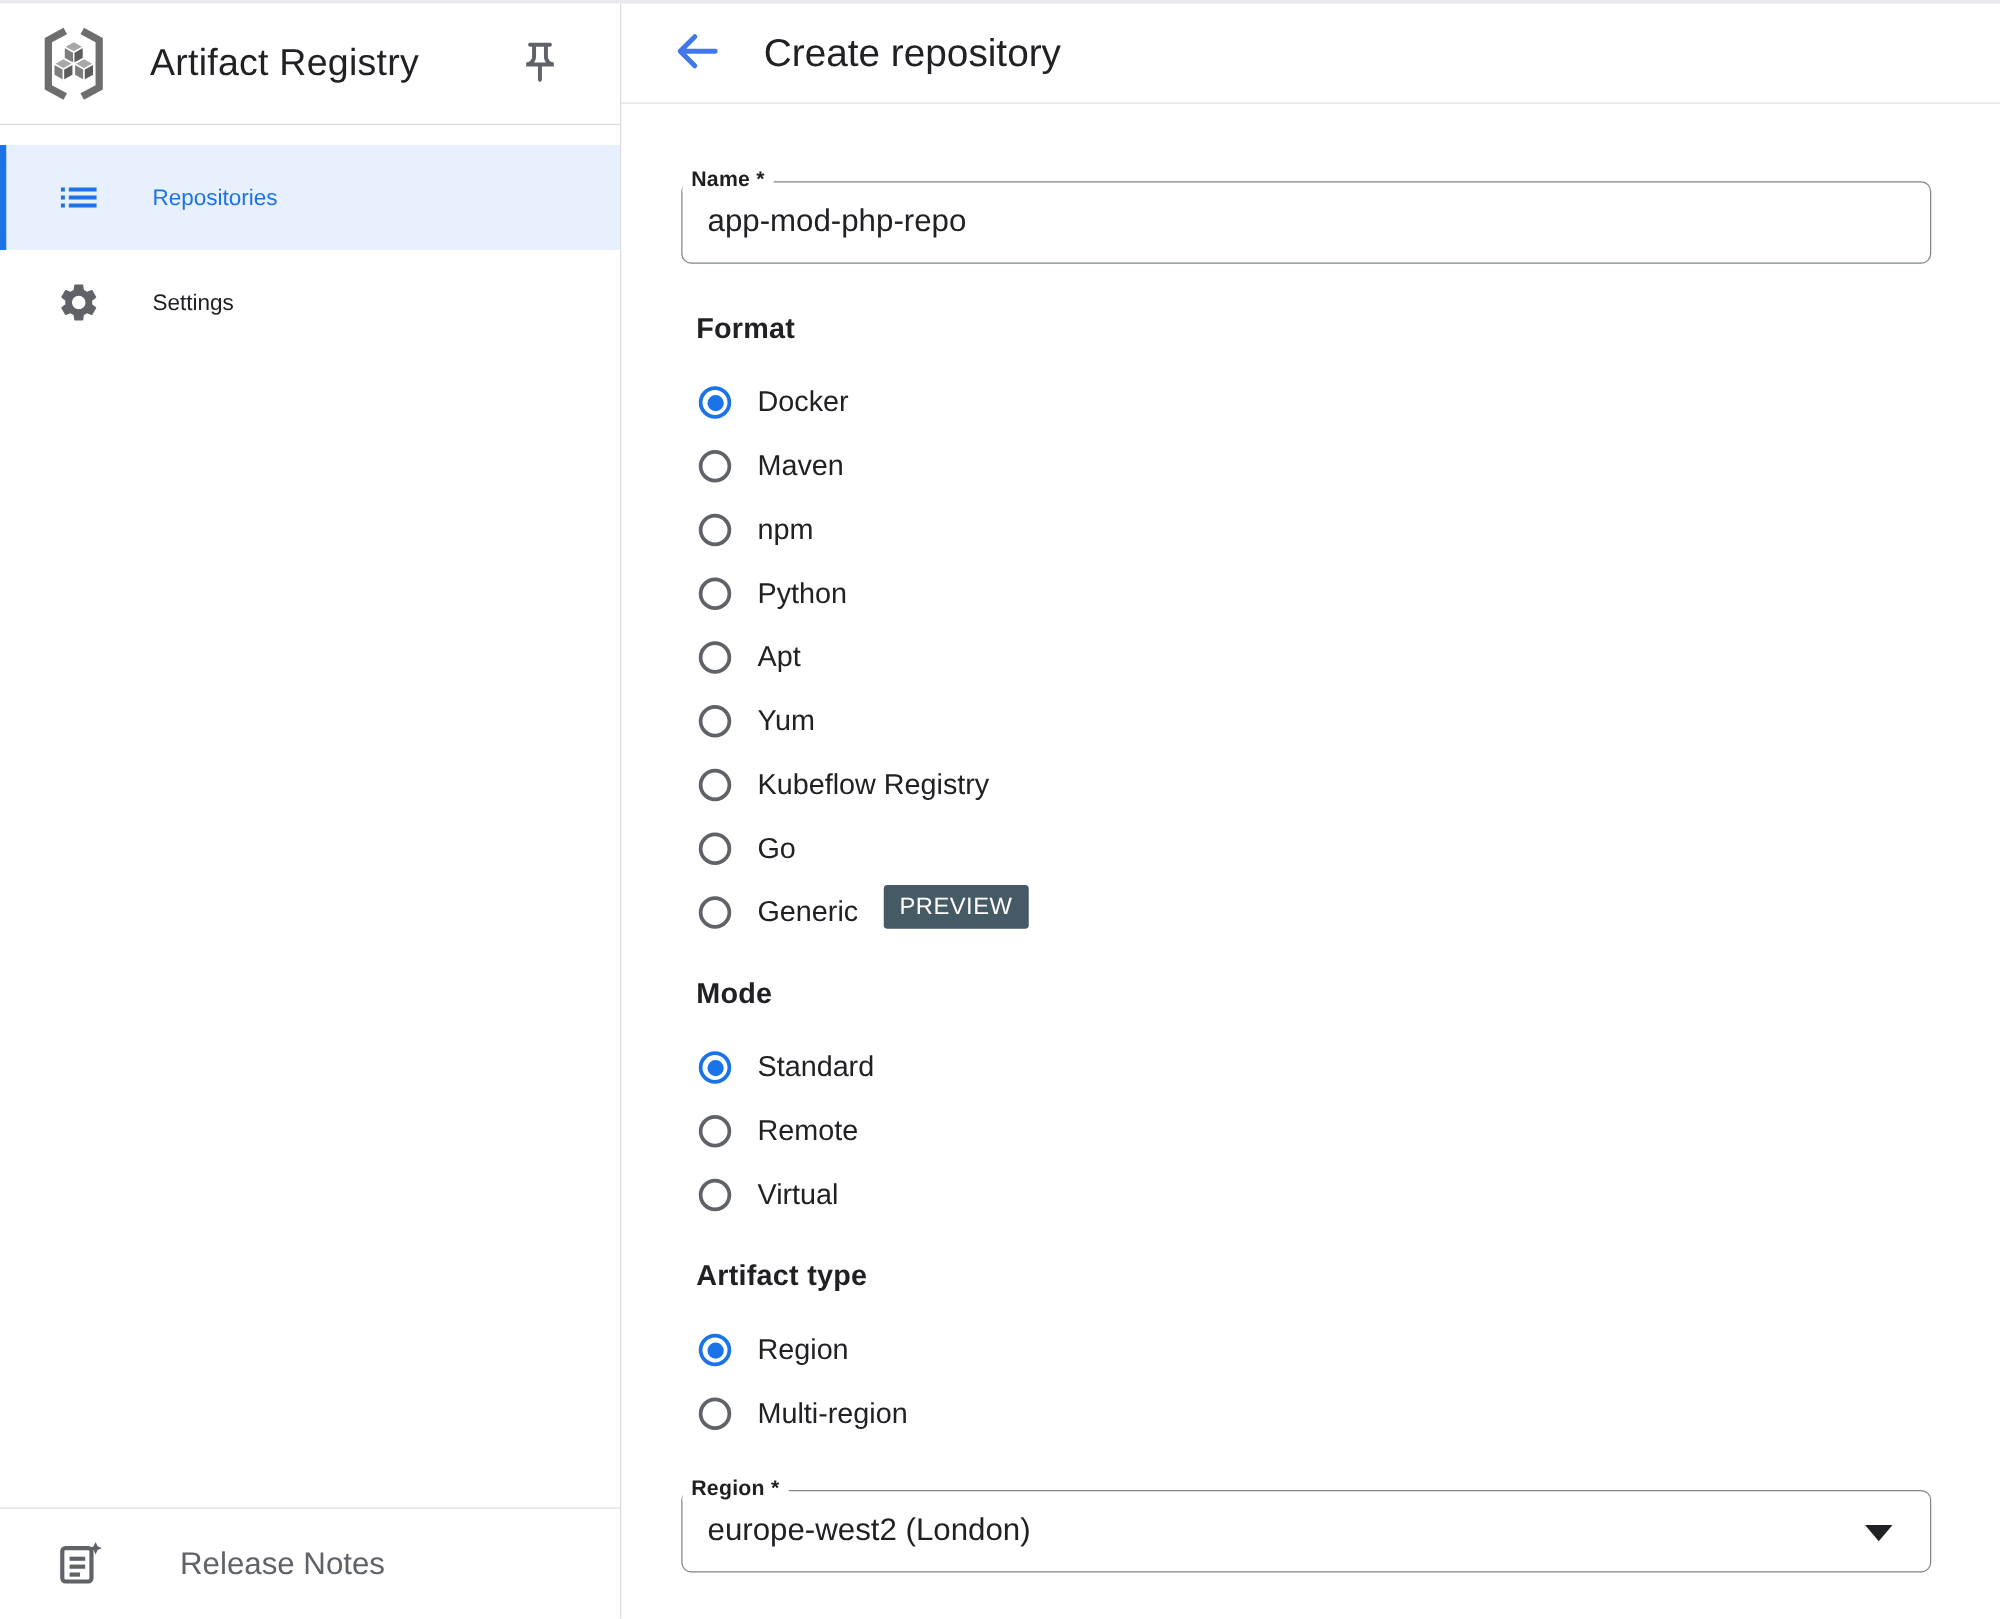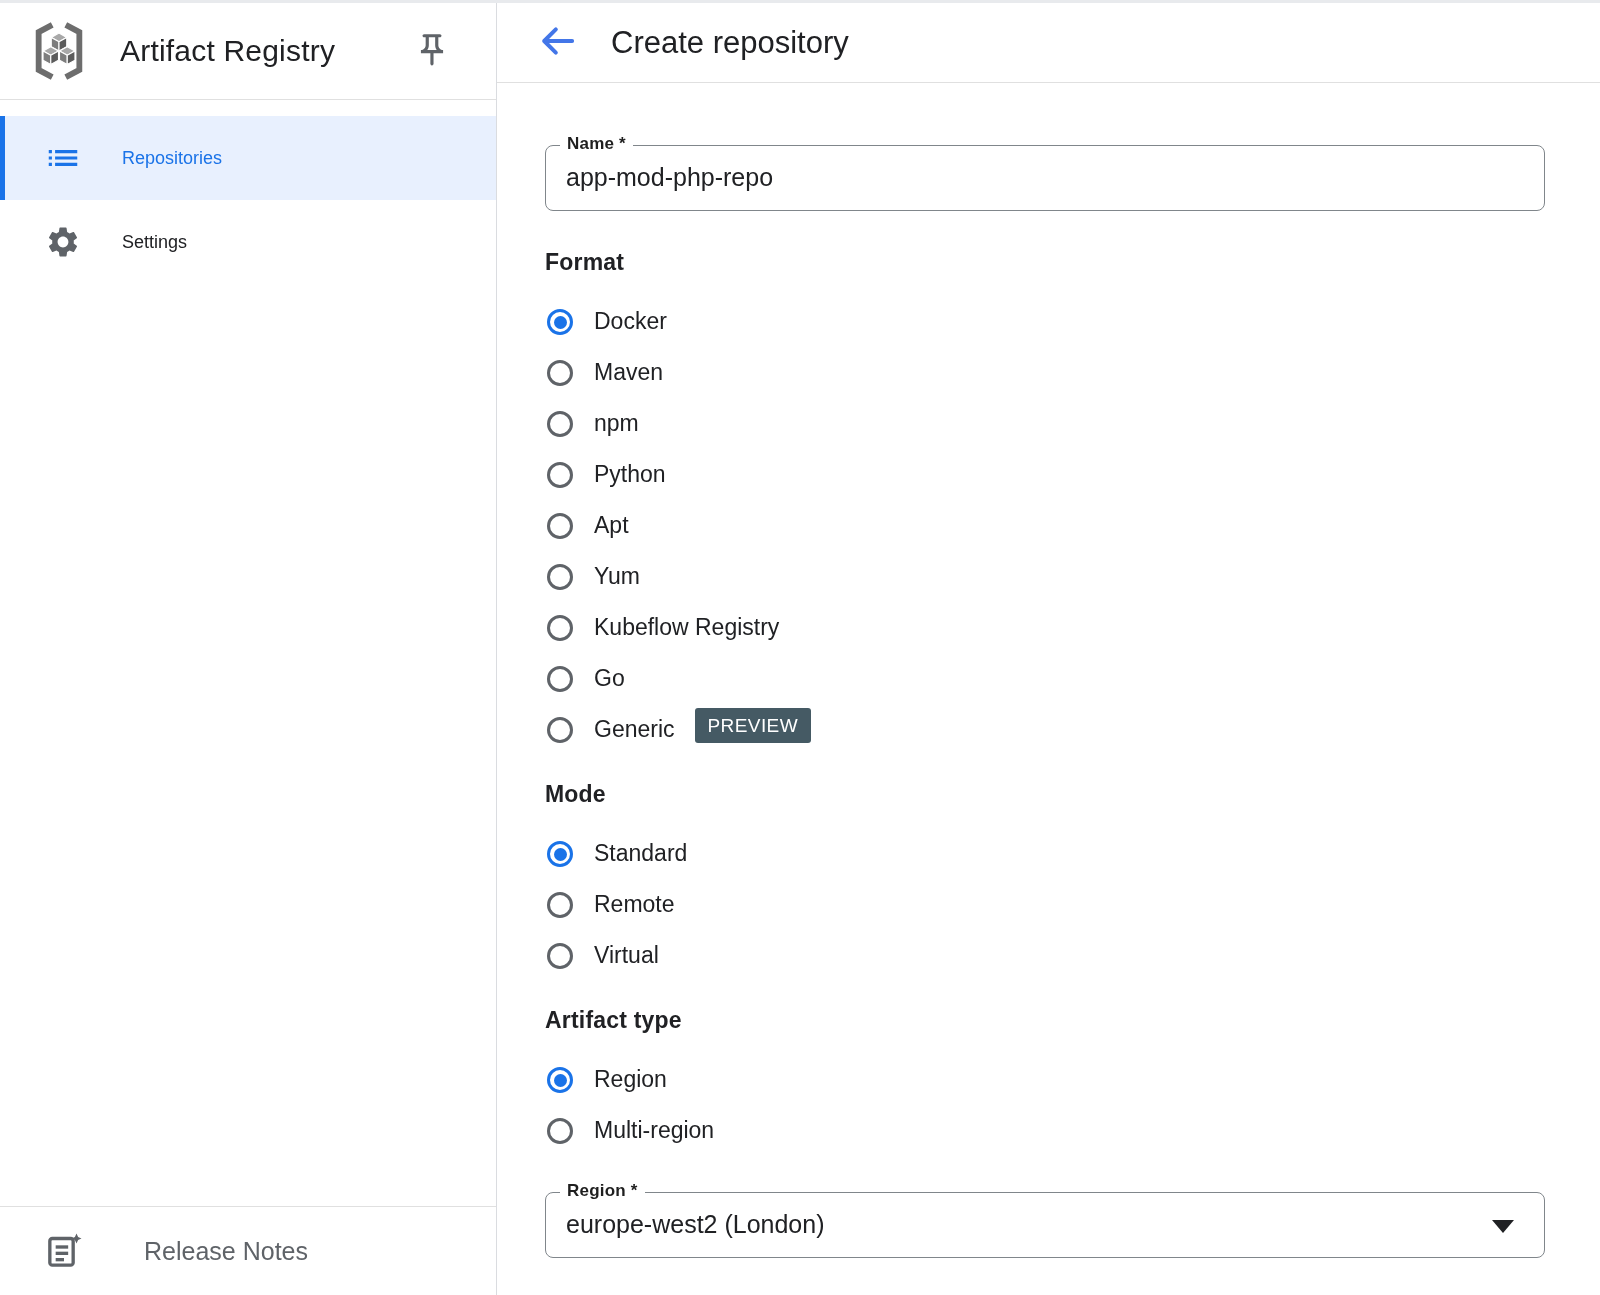--- a/index.html
+++ b/index.html
@@ -43,27 +43,27 @@
   .back-btn { width:44px; height:44px; border:none; background:transparent;
               cursor:pointer; display:flex; align-items:center; justify-content:center; }
   .page-title { margin-left:32px; font-size:31px; font-weight:400; color:#202124; }
 
   .content { padding:0 48px; }
 
   .text-field { position:relative; width:1000px; height:66px;
                 border:1px solid #80868b; border-radius:8px; background:#fff;
                 cursor:text; }
   .text-field.first { margin-top:62px; }
-  .tf-label { position:absolute; top:-12px; left:14px; background:#fff;
+  .tf-label { position:absolute; top:-12px; left:0; background:#fff;
               padding:0 7px; font-size:17px; font-weight:700; color:#1f1f1f;
               letter-spacing:.2px; }
   .tf-value { font-size:25px; color:#202124; padding-left:20px; line-height:62px;
               white-space:nowrap; }
 
-  .section { margin-top:38px; }
+  .section { margin-top:38px;margin-left:12px; }
   .section-label { font-size:23px; font-weight:700; color:#202124;
                    margin-bottom:8px; letter-spacing:.2px; }
   .radio-row { height:51px; display:flex; align-items:flex-end; cursor:pointer; }
   .radio { width:26px; height:26px; border-radius:50%;
            border:3px solid #5f6368; position:relative; flex:0 0 auto;
            margin-left:2px; }
   .radio.checked { border-color:#1a73e8; }
   .radio.checked::after { content:""; position:absolute; left:50%; top:50%;
            width:13px; height:13px; margin:-6.5px 0 0 -6.5px; border-radius:50%;
            background:#1a73e8; }

